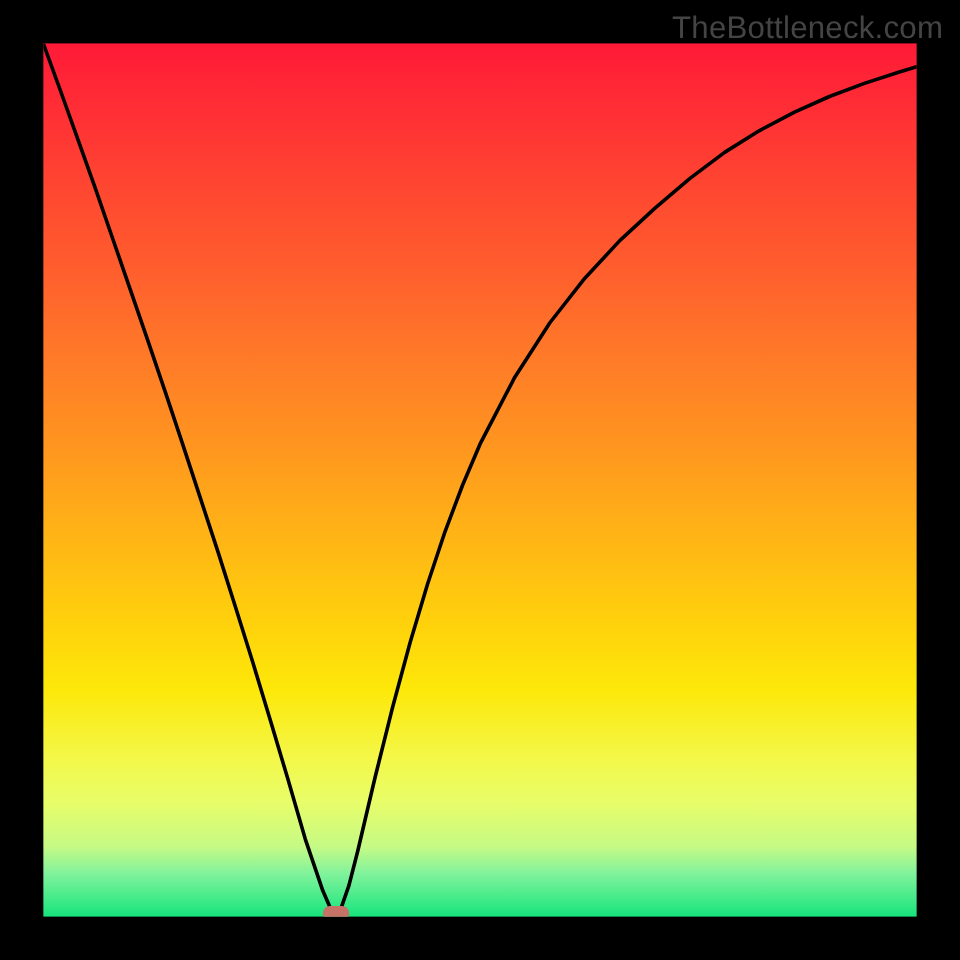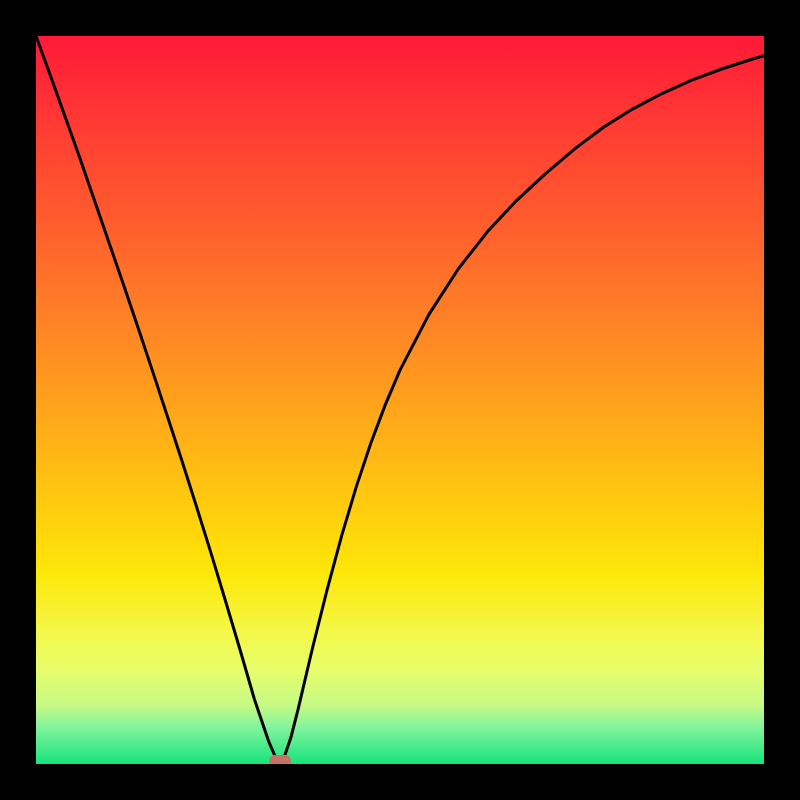--- a/index.html
+++ b/index.html
@@ -79,13 +79,14 @@
 <div class="frame">
 
   <div class="plot-area">
     <div class="gradient"></div>
     <svg class="curve-svg" viewBox="0 0 728 728" preserveAspectRatio="none">
       <path id="curve-path" fill="none" stroke="#000" stroke-width="3" stroke-linecap="round" stroke-linejoin="round" d="M0.00 0.00 L14.56 40.04 L29.12 80.81 L43.68 121.58 L58.24 163.80 L72.80 206.02 L87.36 248.25 L101.92 291.20 L116.48 334.88 L131.04 379.29 L145.60 423.70 L160.16 469.56 L174.72 516.15 L189.28 564.20 L203.84 612.98 L218.40 663.21 L232.96 706.16 L240.24 722.90 L247.52 722.90 L254.80 701.79 L262.08 673.40 L276.64 611.52 L291.20 553.28 L305.76 499.41 L320.32 450.63 L334.88 406.95 L349.44 368.37 L364.00 334.15 L393.12 278.10 L422.24 232.96 L451.36 195.83 L480.48 164.53 L509.60 137.59 L538.72 112.84 L567.84 91.00 L596.96 72.80 L626.08 57.51 L655.20 44.41 L684.32 33.49 L713.44 24.02 L728.00 19.66"></path>
     </svg>
     <div id="marker" class="marker" style="left: 243.88px; top: 725.088px; background: rgb(199, 114, 103);"></div>
   </div>
 
+  <div class="watermark">TheBottleneck.com</div>
 </div>
 
 </body></html>

